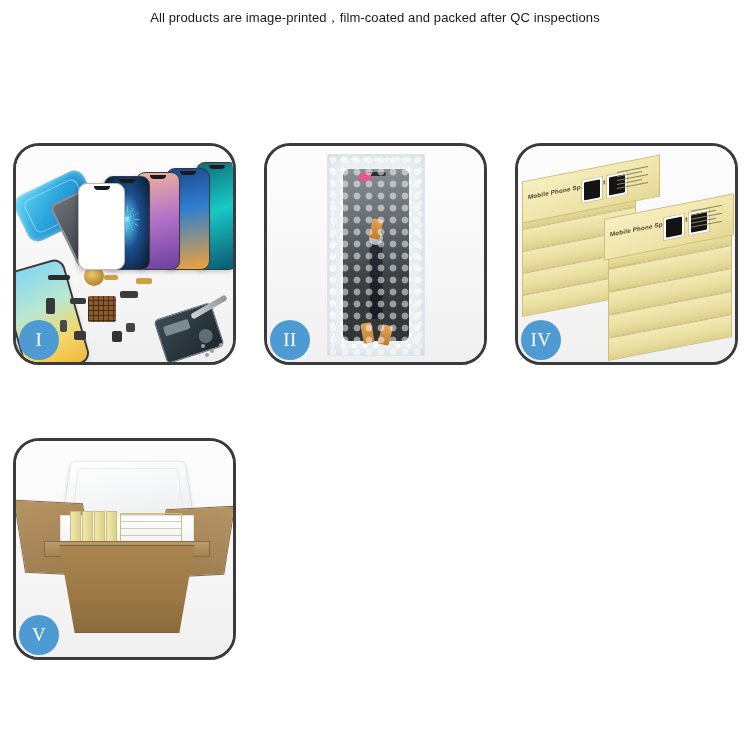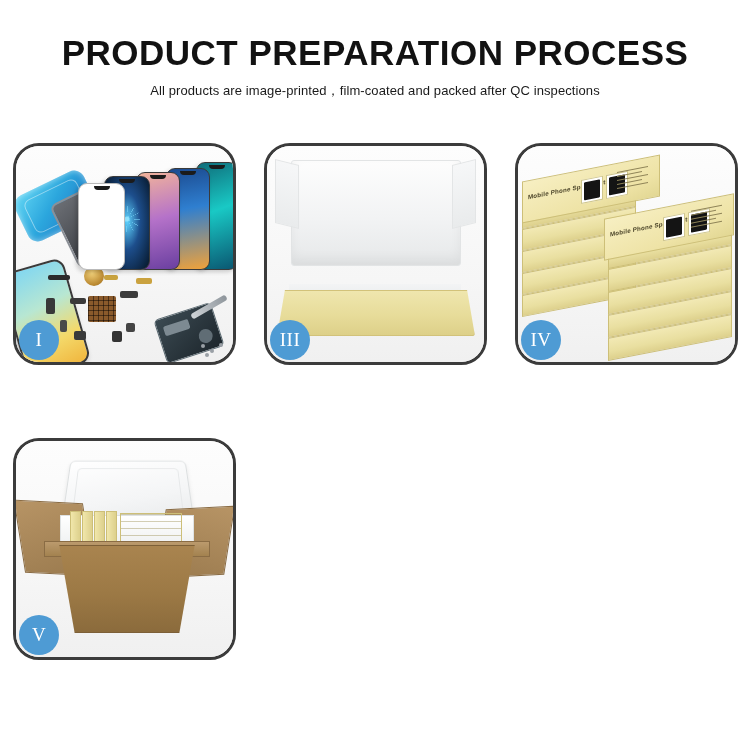--- a/index.html
+++ b/index.html
@@ -438,21 +438,20 @@
     position:absolute; left:54px; top:162px; width:18px; height:20px;
     background:rgba(140,115,78,.5);
   }
 </style>
 </head>
 <body>
 
 <div id="page">
 
   <div class="header">
-    <h1 class="title">PRODUCT PREPARATION PROCESS</h1>
     <p class="subtitle">All products are image-printed，film-coated and packed after QC inspections</p>
   </div>
 
   <div class="grid">
 
     <div class="panel p1">
       <div class="stage">
         <div class="blue-pad"></div>
         <div class="gray-screen"></div>
 
@@ -494,32 +493,36 @@
         <div class="screws">
             <i></i>
             <i></i>
             <i></i>
             <i></i>
           </div>
       </div>
       <div class="badge">I</div>
     </div>
 
-
-    <div class="panel p3">
+    <div class="panel p2">
       <div class="stage">
-        <div class="lid"></div>
-        <div class="lid-flap-l"></div>
-        <div class="lid-flap-r"></div>
-        <div class="inner-white"></div>
-        <div class="foam"></div>
-        <div class="tray"></div>
+        <div class="bag">
+          <div class="lcd"></div>
+          <div class="flex"></div>
+          <div class="flex-dot"></div>
+          <div class="tape-a"></div>
+          <div class="tape-b"></div>
+          <div class="tape-c"></div>
+          <div class="pink-tab"></div>
+          <div class="bubbles-over"></div>
+        </div>
       </div>
-      <div class="badge">III</div>
+      <div class="badge">II</div>
     </div>
+
 
     <div class="panel p4">
       <div class="stage">
         <div class="stack">
           <div class="bx bl bl5"></div>
           <div class="bx bl bl4"></div>
           <div class="bx bl bl3"></div>
           <div class="bx bl bl2"></div>
           <div class="bx bl bl1"></div>
 

